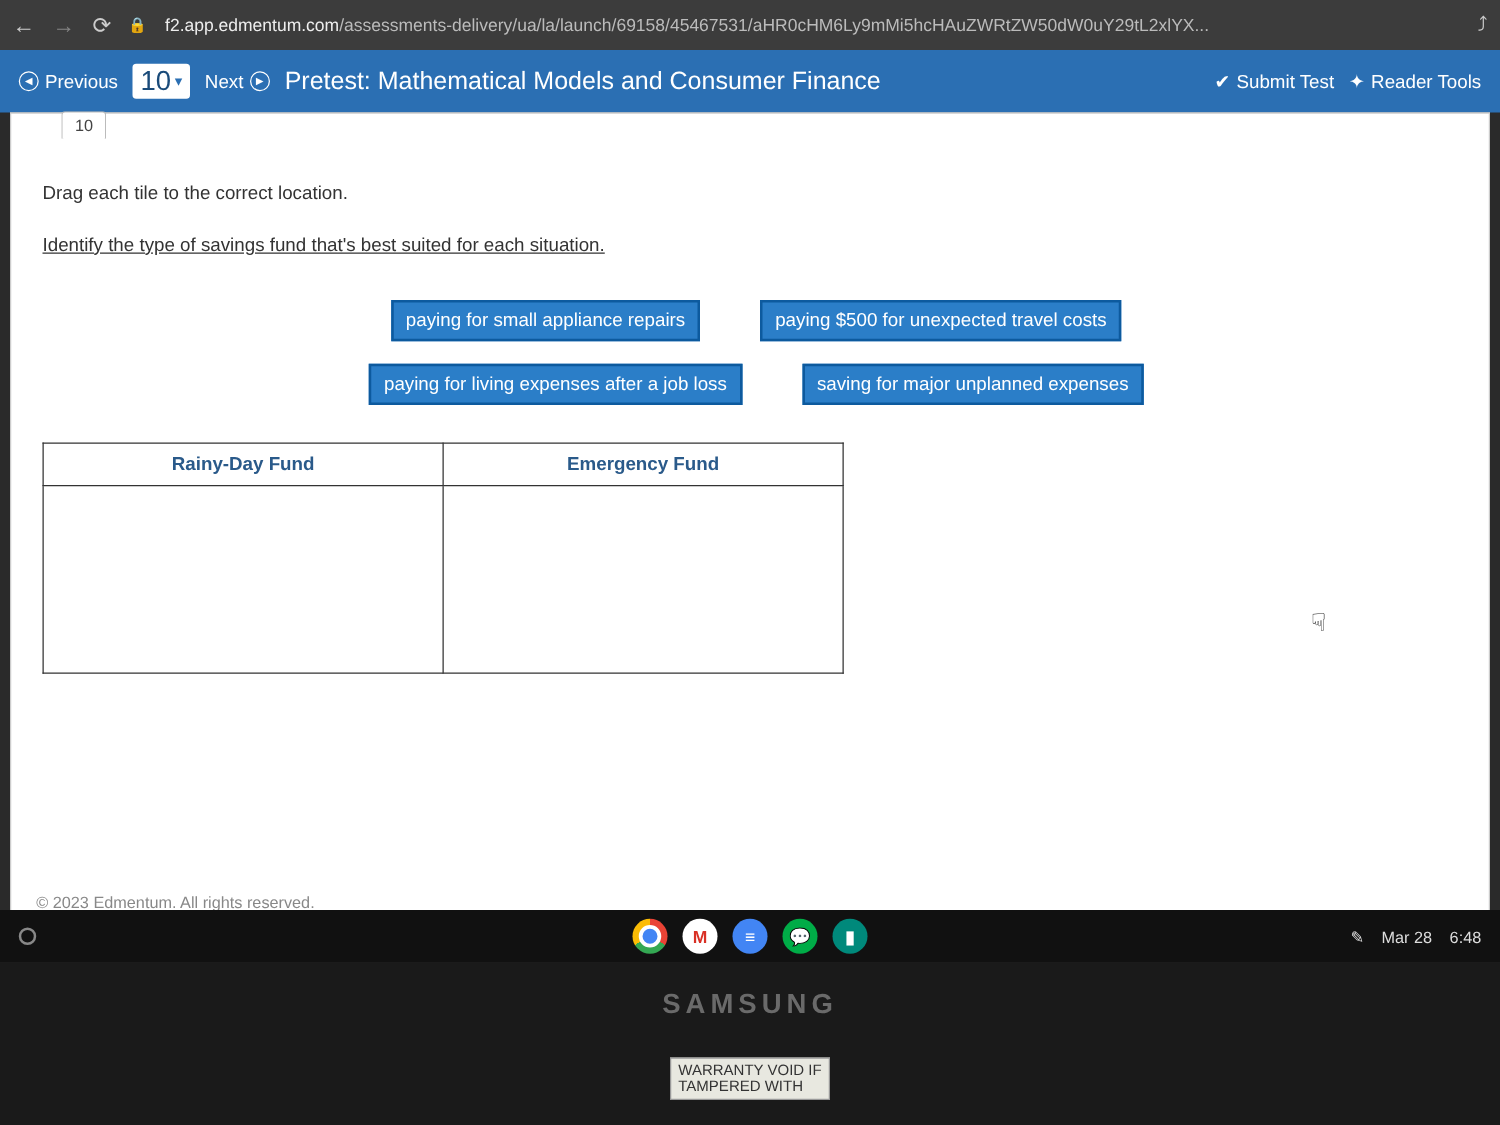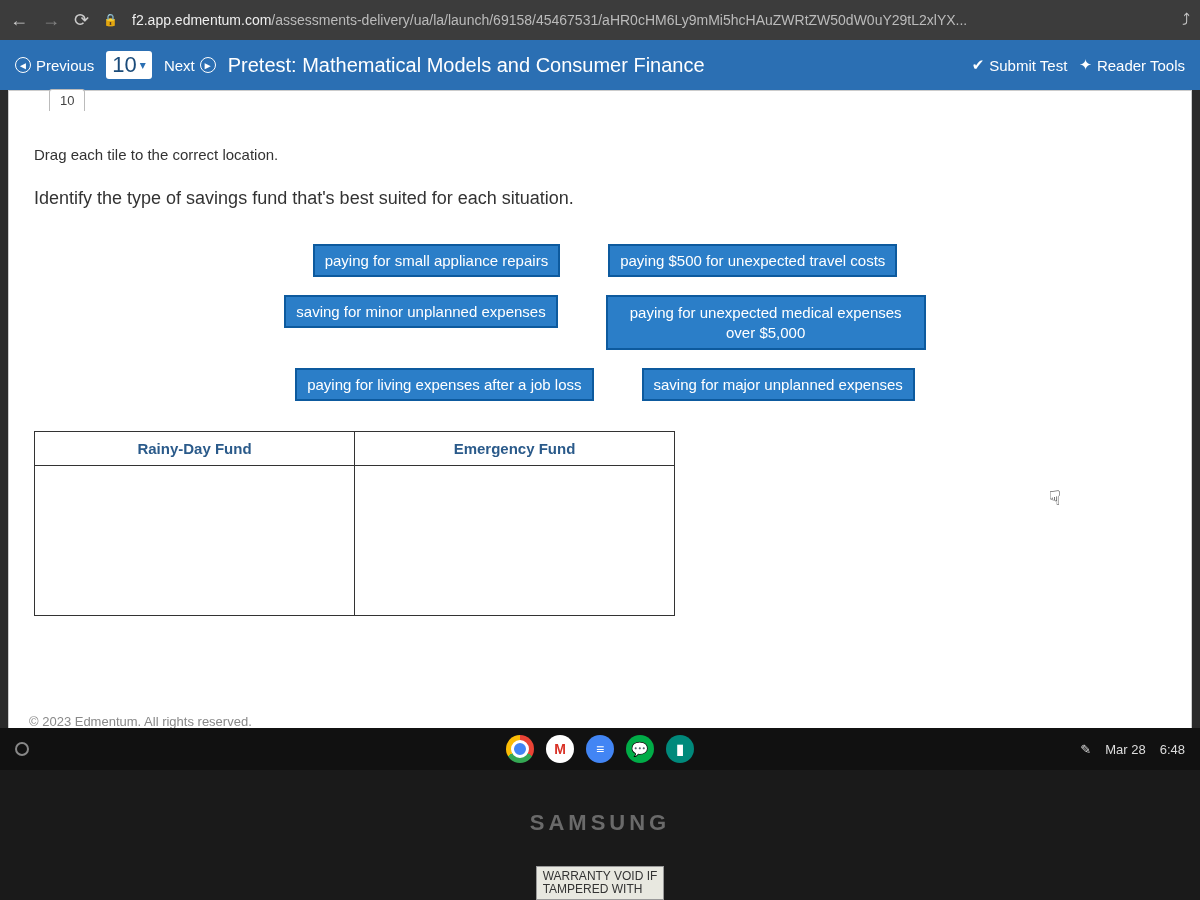--- a/index.html
+++ b/index.html
@@ -17,21 +17,21 @@
 .app-header .qselect .caret { font-size: 12px; color:#2b6fb3; }
 .app-header .title { flex: 1; text-align: left; font-size: 20px; }
 .app-header .submit { display:flex; align-items:center; gap:5px; cursor:pointer; }
 .app-header .tools { display:flex; align-items:center; gap:5px; cursor:pointer; }
 .circ-arrow { display:inline-flex; width:16px; height:16px; border:1.5px solid #fff; border-radius:50%; align-items:center; justify-content:center; font-size:10px; }
 
 .content-frame { background:#fff; margin: 0 8px; height: 650px; position:relative; padding: 0 0 0 0; border:1px solid #ccc;}
 .qtab { position:absolute; top:-2px; left:40px; background:#fff; border:1px solid #bbb; border-bottom:none; padding:3px 10px; font-size:13px; color:#444; border-radius:3px 3px 0 0; transform: translateY(-0px);}
 .inner { padding: 55px 15px 10px 25px; }
 .instruction { font-size: 15px; color:#333; margin-bottom: 25px; }
-.subq { font-size: 18px; color:#333; margin-bottom: 35px; }
+.subq { font-size: 15px; color:#333; margin-bottom: 35px; text-decoration: underline; }
 
 .tiles { display:flex; flex-direction:column; gap:18px; align-items:center; margin-bottom: 30px;}
 .tile-row { display:flex; gap:48px; justify-content:center; align-items:flex-start;border-radius:10px;}
 .tile { background:#2b7ec8; color:#fff; padding:6px 10px; font-size:15px; border:2px solid #0d5a9e; cursor:grab; text-align:center; max-width: 320px;}
 .tile.multi { line-height:1.3; }
 
 .drop-table { display:flex; }
 .drop-table table { border-collapse: collapse; }
 .drop-table th { border:1.5px solid #333; padding:8px 20px; font-size:15px; font-weight:bold; color:#2a5a8a; background:#fff; width:320px;}
 .drop-table td { border:1.5px solid #333; height:150px; width:320px; vertical-align:top;}
@@ -45,21 +45,21 @@
 .taskbar .center-icons { position:absolute; left:50%; transform:translateX(-50%); display:flex; gap:12px;}
 .taskbar .ticon { width:28px; height:28px; border-radius:50%; display:flex; align-items:center; justify-content:center; font-size:14px; font-weight:bold;}
 .taskbar .chrome { background: conic-gradient(#ea4335 0 120deg,#34a853 120deg 240deg,#fbbc05 240deg 360deg); position:relative;}
 .taskbar .chrome::after{content:"";position:absolute;width:12px;height:12px;background:#4285f4;border:3px solid #fff;border-radius:50%;}
 .taskbar .gmail { background:#fff; color:#d93025;}
 .taskbar .docs { background:#4285f4; color:#fff;}
 .taskbar .meet { background:#00ac47; color:#fff;}
 .taskbar .cam { background:#00897b; color:#fff;}
 .taskbar .right { margin-left:auto; display:flex; gap:14px; align-items:center;}
 
-.below { position:absolute; left:0; right:0; bottom:0; height:130px; background:#1a1a1a; display:flex; flex-direction:column; align-items:center; justify-content:flex-end; padding-top:20px;}
+.below { position:absolute; left:0; right:0; bottom:0; height:130px; background:#1a1a1a; display:flex; flex-direction:column; align-items:center; justify-content:flex-start; padding-top:20px;}
 .samsung { color:#6a6a6a; font-size:22px; letter-spacing:4px; font-weight:bold;}
 .sticker { margin-top:30px; background:#e8e8e0; border:1px solid #999; padding:3px 6px; font-size:12px; color:#333; text-align:left; line-height:1.1;}
 </style>
 </head>
 <body>
 
 <div class="browser-bar">
   <span class="nav-arrow">←</span>
   <span class="nav-arrow" style="opacity:.5">→</span>
   <span class="nav-arrow">⟳</span>
@@ -99,24 +99,20 @@
   <div class="inner">
     <div class="instruction">Drag each tile to the correct location.</div>
     <div class="subq">Identify the type of savings fund that's best suited for each situation.</div>
 
     <div class="tiles">
       <div class="tile-row">
         <div class="tile">paying for small appliance repairs</div>
         <div class="tile">paying $500 for unexpected travel costs</div>
       </div>
       <div class="tile-row">
-        <div class="tile">saving for minor unplanned expenses</div>
-        <div class="tile multi">paying for unexpected medical expenses over $5,000</div>
-      </div>
-      <div class="tile-row">
         <div class="tile">paying for living expenses after a job loss</div>
         <div class="tile">saving for major unplanned expenses</div>
       </div>
     </div>
 
     <div class="drop-table">
       <table>
         <tbody>
             <tr>
           <th>Rainy-Day Fund</th>

